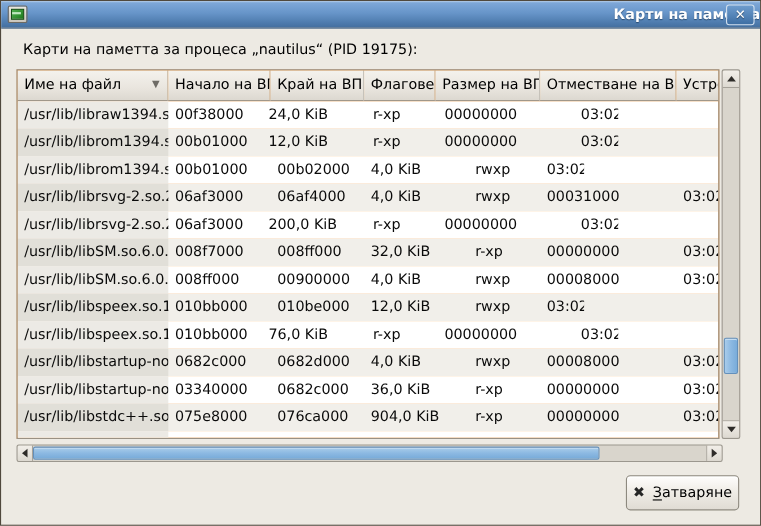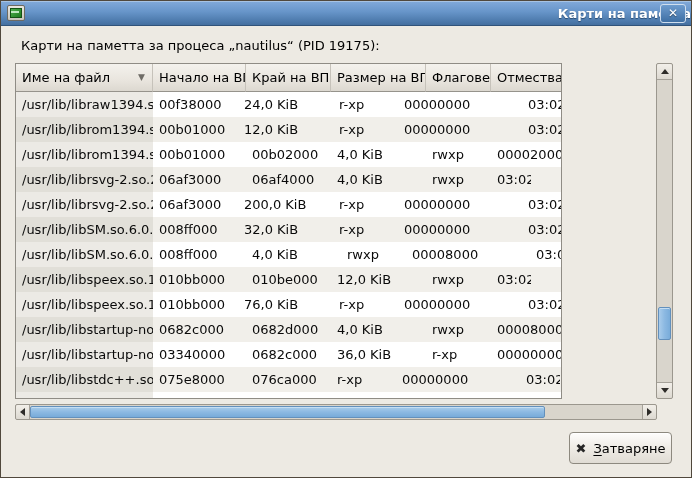--- a/index.html
+++ b/index.html
@@ -34,21 +34,21 @@
     position:absolute; right:5px; top:3px; width:26px; height:19px;
     background:linear-gradient(#6e9cce,#3e6fa4); border:1px solid #cfdeee; border-radius:3px;
     color:#fff; font-size:12px; font-weight:bold; line-height:17px; text-align:center;
     text-shadow:0 1px 1px rgba(0,0,0,.45); cursor:pointer;
   }
   
   .info-label { position:absolute; left:20px; top:37px; font-size:13px; color:#000; }
   
   .table-frame { position:absolute; left:14px; top:62px; width:658px; height:336px; }
   .treeview {
-    position:absolute; left:0; top:0; width:547px; height:336px;
+    position:absolute; left:0; top:0; width:639px; height:336px;
     border:1px solid #8f8c85; background:#fdba74; overflow:hidden;
   }
   .header-row { display:flex; height:28px; }
   .hcell {
     position:relative; flex:0 0 auto; height:28px; line-height:27px;
     padding-left:6px; font-size:13px; color:#000; white-space:nowrap; overflow:hidden;
     background:linear-gradient(to bottom,#f4f2ed 0%,#e9e5de 60%,#dcd8d0 100%);
     border-right:1px solid #c6c2ba; border-bottom:1px solid #96938c; cursor:pointer;
   }
   .hcell:last-child { border-right:none; }
@@ -129,22 +129,22 @@
   </div>
 
   <div class="info-label">Карти на паметта за процеса „nautilus“ (PID 19175):</div>
 
   <div class="table-frame">
     <div class="treeview">
       <div class="header-row">
           <div class="hcell c0"><span>Име на файл</span><span class="sort-arrow">▼</span></div>
           <div class="hcell c1"><span>Начало на ВП</span></div>
           <div class="hcell c2"><span>Край на ВП</span></div>
+          <div class="hcell c4"><span>Флагове</span></div>
           <div class="hcell c3"><span>Размер на ВП</span></div>
-          <div class="hcell c4"><span>Флагове</span></div>
           <div class="hcell c5"><span>Отместване на ВП</span></div>
           <div class="hcell c6"><span>Устройство</span></div>
         </div>
       <div class="tbody">
           <div class="trow odd">
             <div class="tcell c0">/usr/lib/libraw1394.so</div>
             <div class="tcell c2">00f38000</div>
             <div class="tcell c3">24,0 KiB</div>
             <div class="tcell c4">r-xp</div>
             <div class="tcell c5">00000000</div>
@@ -157,50 +157,52 @@
             <div class="tcell c4">r-xp</div>
             <div class="tcell c5">00000000</div>
             <div class="tcell c6">03:02</div>
           </div>
           <div class="trow odd">
             <div class="tcell c0">/usr/lib/librom1394.so</div>
             <div class="tcell c1">00b01000</div>
             <div class="tcell c2">00b02000</div>
             <div class="tcell c3">4,0 KiB</div>
             <div class="tcell c4">rwxp</div>
-            <div class="tcell c5">00002000</div>
             <div class="tcell c6">03:02</div>
           </div>
           <div class="trow even">
             <div class="tcell c0">/usr/lib/librsvg-2.so.2</div>
             <div class="tcell c1">06af3000</div>
             <div class="tcell c2">06af4000</div>
             <div class="tcell c3">4,0 KiB</div>
             <div class="tcell c4">rwxp</div>
+            <div class="tcell c5">00031000</div>
             <div class="tcell c6">03:02</div>
           </div>
           <div class="trow odd">
             <div class="tcell c0">/usr/lib/librsvg-2.so.2</div>
             <div class="tcell c2">06af3000</div>
             <div class="tcell c3">200,0 KiB</div>
             <div class="tcell c4">r-xp</div>
             <div class="tcell c5">00000000</div>
             <div class="tcell c6">03:02</div>
           </div>
           <div class="trow even">
             <div class="tcell c0">/usr/lib/libSM.so.6.0.0</div>
+            <div class="tcell c1">008f7000</div>
             <div class="tcell c2">008ff000</div>
             <div class="tcell c3">32,0 KiB</div>
             <div class="tcell c4">r-xp</div>
             <div class="tcell c5">00000000</div>
             <div class="tcell c6">03:02</div>
           </div>
           <div class="trow odd">
             <div class="tcell c0">/usr/lib/libSM.so.6.0.0</div>
             <div class="tcell c1">008ff000</div>
+            <div class="tcell c2">00900000</div>
             <div class="tcell c3">4,0 KiB</div>
             <div class="tcell c4">rwxp</div>
             <div class="tcell c5">00008000</div>
             <div class="tcell c6">03:02</div>
           </div>
           <div class="trow even">
             <div class="tcell c0">/usr/lib/libspeex.so.1</div>
             <div class="tcell c1">010bb000</div>
             <div class="tcell c2">010be000</div>
             <div class="tcell c3">12,0 KiB</div>
@@ -230,20 +232,21 @@
             <div class="tcell c2">0682c000</div>
             <div class="tcell c3">36,0 KiB</div>
             <div class="tcell c4">r-xp</div>
             <div class="tcell c5">00000000</div>
             <div class="tcell c6">03:02</div>
           </div>
           <div class="trow even">
             <div class="tcell c0">/usr/lib/libstdc++.so.</div>
             <div class="tcell c1">075e8000</div>
             <div class="tcell c2">076ca000</div>
+            <div class="tcell c3">904,0 KiB</div>
             <div class="tcell c4">r-xp</div>
             <div class="tcell c5">00000000</div>
             <div class="tcell c6">03:02</div>
           </div>
           <div class="trow odd">
             <div class="tcell c0"></div>
           </div>
         </div>
     </div>
 

